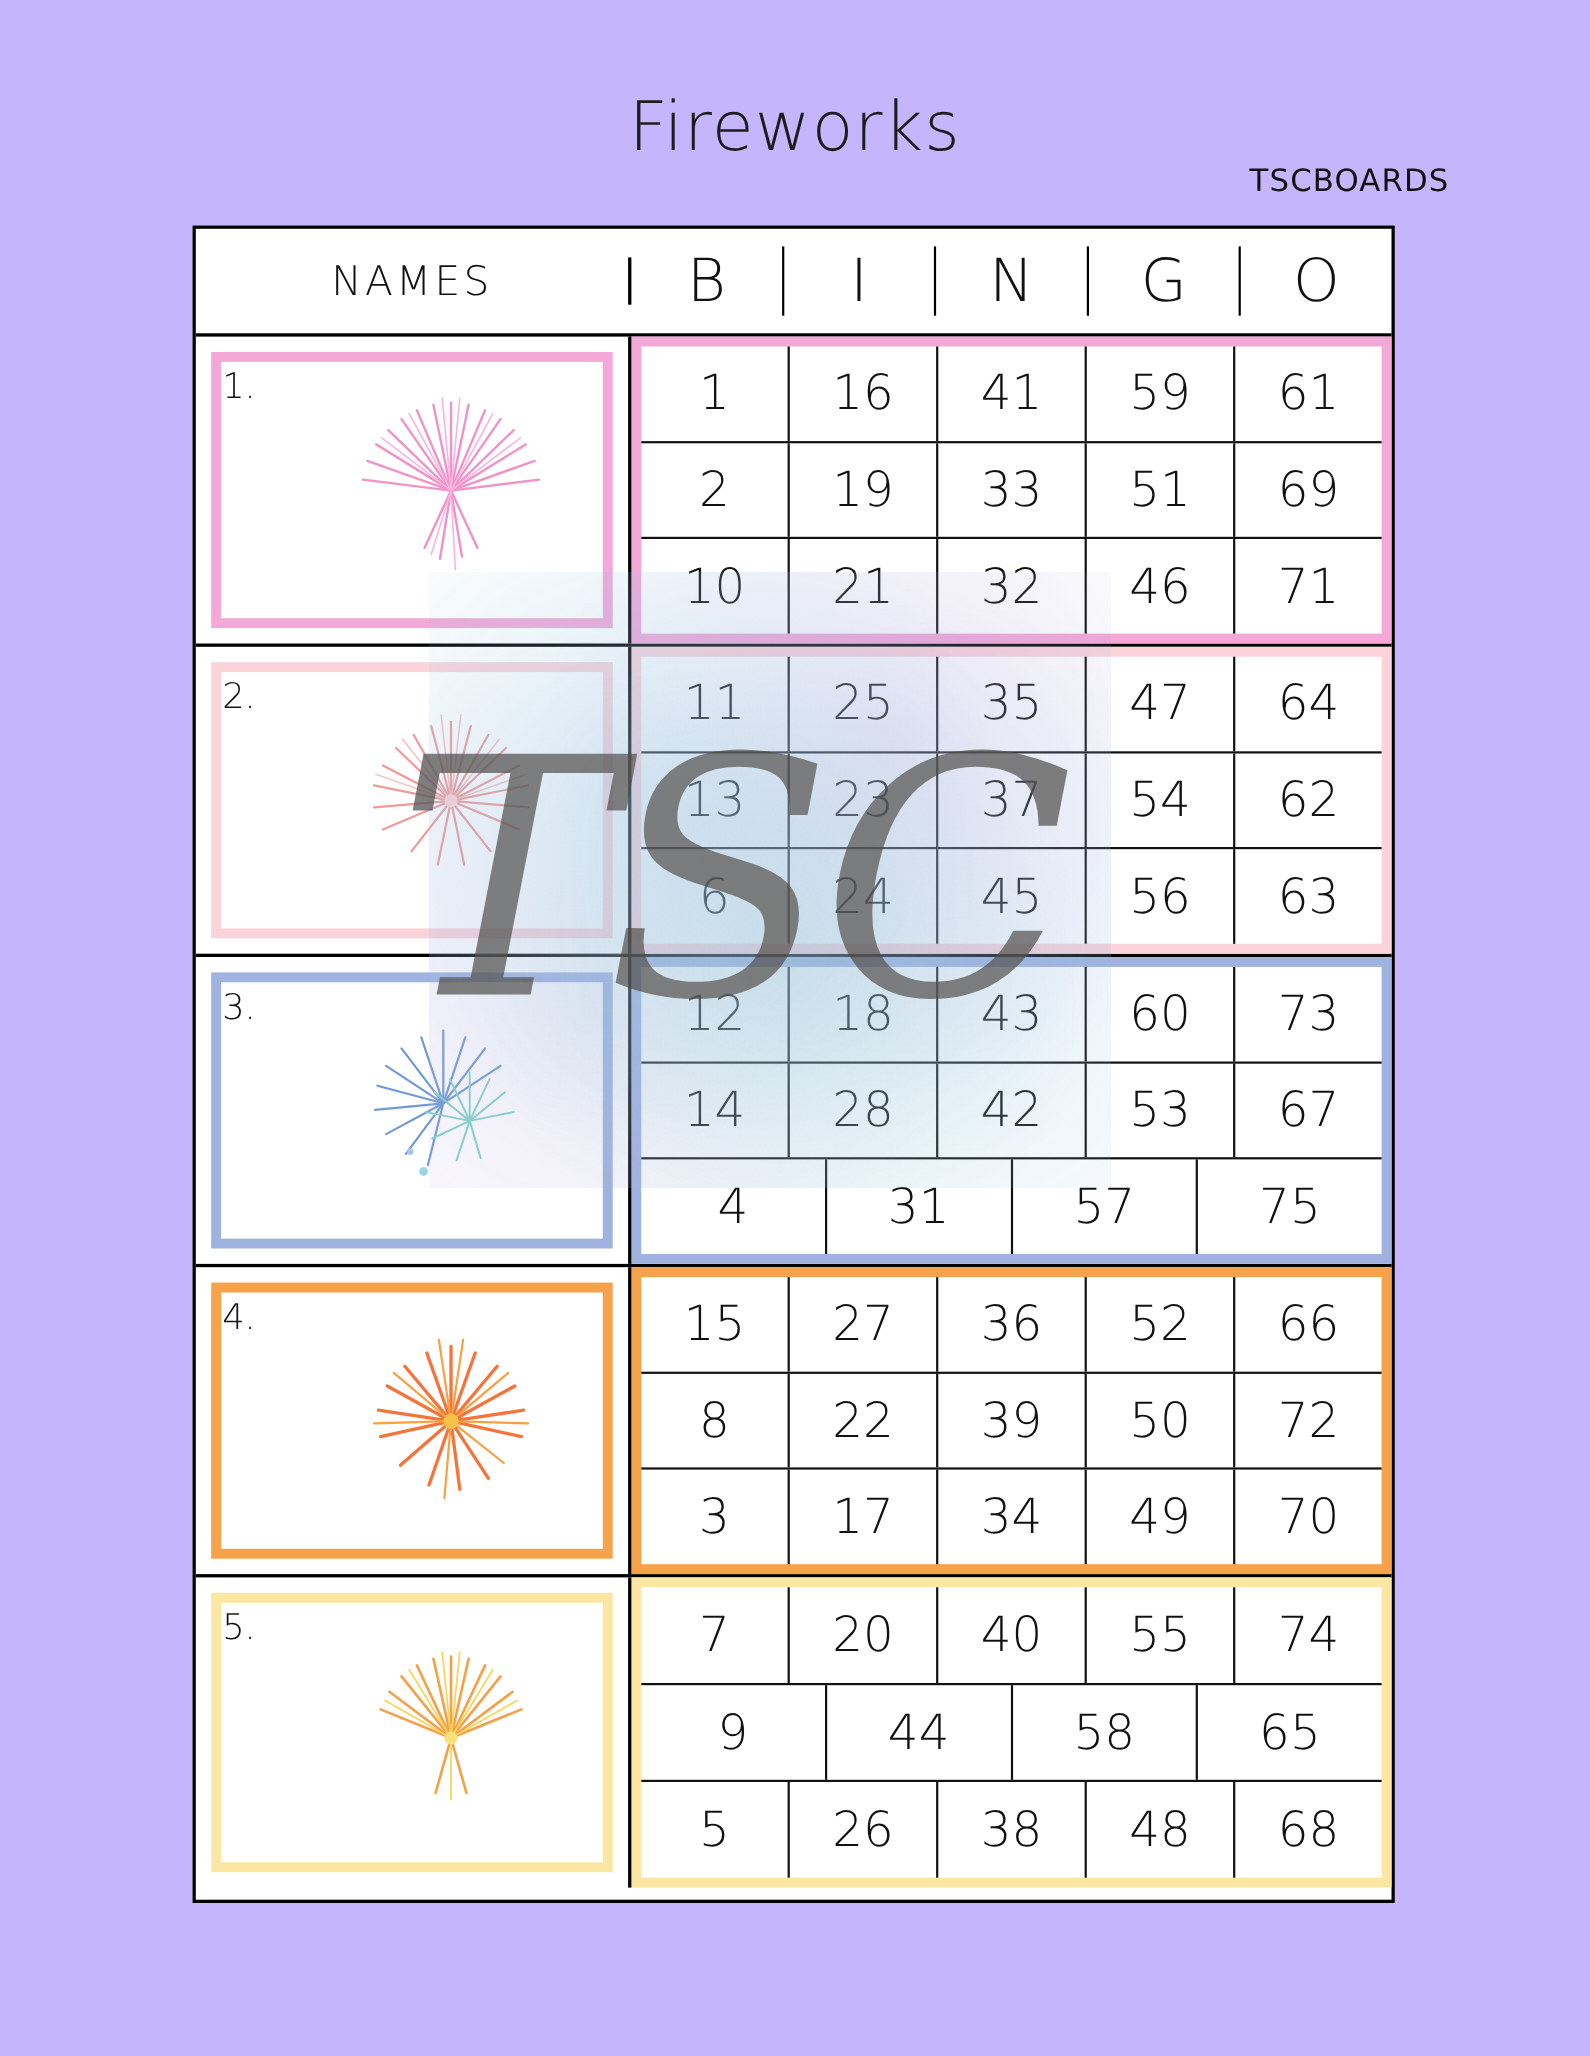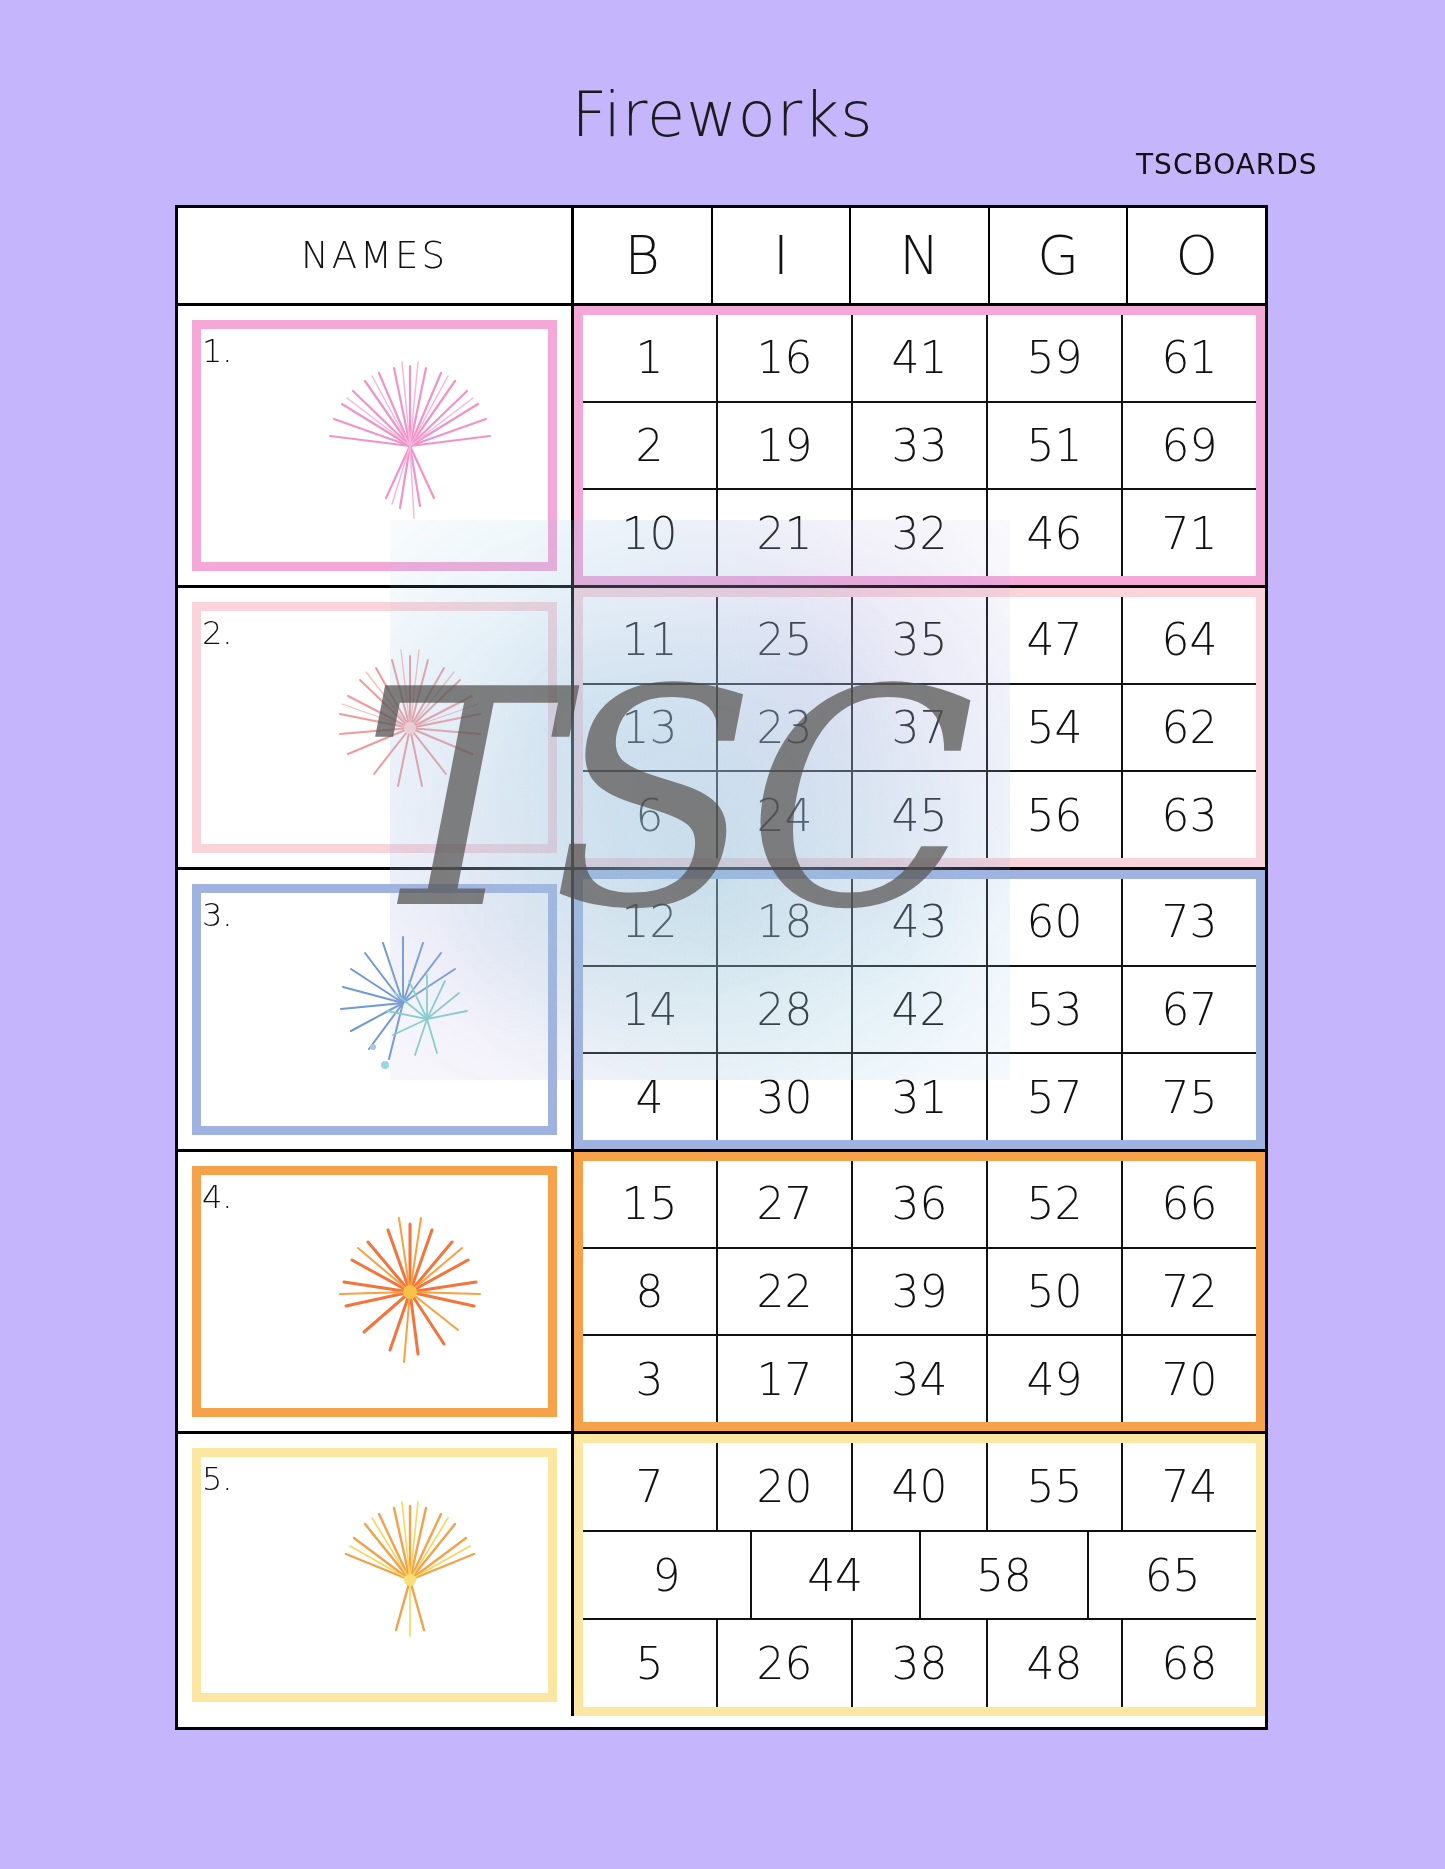--- a/index.html
+++ b/index.html
@@ -59,20 +59,21 @@
     box-sizing: border-box;
     background: #ffffff;
   }
 
   
   .header-row {
     display: flex;
     height: 98px;
     border-bottom: 3px solid #000000;
     box-sizing: border-box;
+    align-items: center;
   }
   .names-cell {
     width: 396px;
     display: flex;
     align-items: center;
     justify-content: center;
     font-size: 37px;
     letter-spacing: 3px;
     color: #111;
     border-right: 3px solid #000000;
@@ -414,21 +415,20 @@
         </div>
         <div class="num-row">
           <div class="num-cell">14</div>
           <div class="num-cell">28</div>
           <div class="num-cell">42</div>
           <div class="num-cell">53</div>
           <div class="num-cell">67</div>
         </div>
         <div class="num-row">
           <div class="num-cell">4</div>
-          <div class="num-cell">30</div>
           <div class="num-cell">31</div>
           <div class="num-cell">57</div>
           <div class="num-cell">75</div>
         </div>
       </div>
     </div>
 
     <div class="player-row divider-bottom">
       <div class="name-panel">
         <div class="name-index">4.</div>

